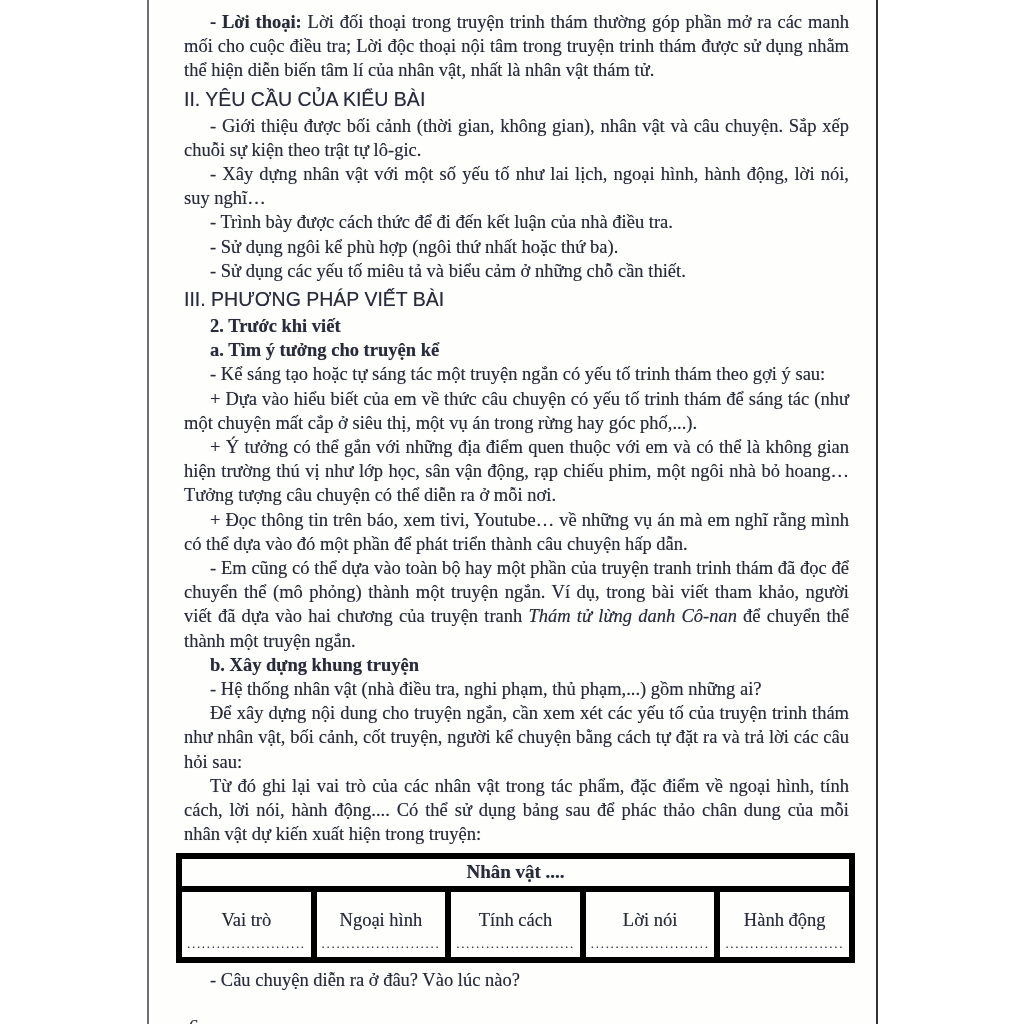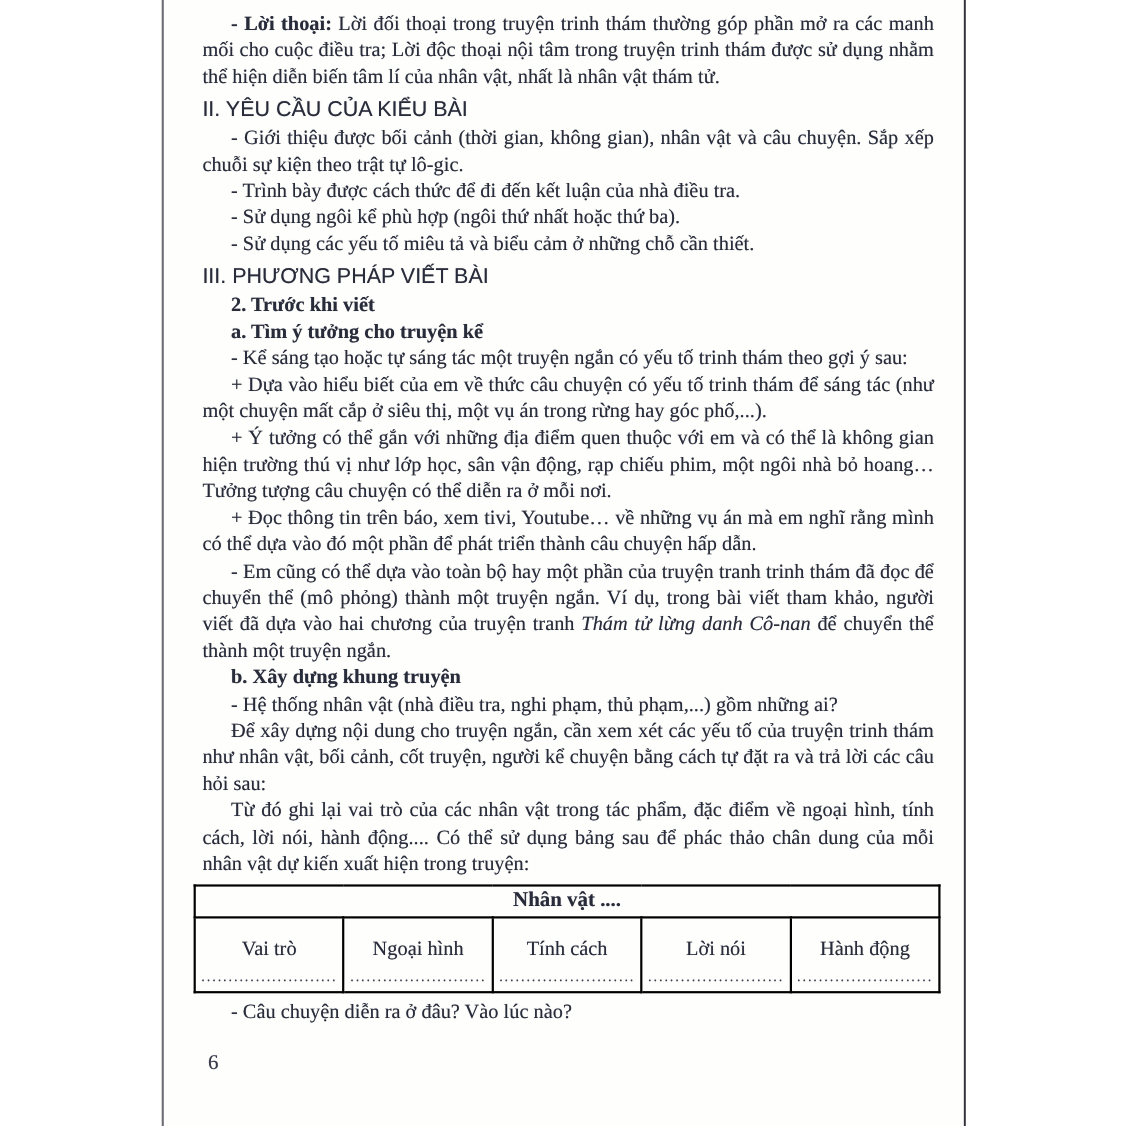--- a/index.html
+++ b/index.html
@@ -19,21 +19,21 @@
   p{margin:0;text-indent:26px;}
   .sec-heading{
     font-family:"Liberation Sans","DejaVu Sans",sans-serif;font-weight:normal;
     font-size:19.5px;line-height:26px;margin:3px 0 2px;text-indent:0;text-align:left;
   }
   .sub-heading{font-weight:bold;}
   .char-table{
     border-collapse:collapse;table-layout:fixed;
     width:calc(100% + 14px);margin:6px 0 2px -8px;
   }
-  .char-table th,.char-table td{border:2px solid #000000;}
+  .char-table th,.char-table td{border:6px solid #000000;}
   .char-table th{font-size:19px;font-weight:bold;text-align:center;padding:1px 0 2px;}
   .char-table td{height:54px;padding:0;vertical-align:top;}
   .cell{display:flex;flex-direction:column;justify-content:space-between;height:100%;padding:16px 5px 1px;box-sizing:border-box;}
   .col-label{text-align:center;font-size:18.5px;}
   .dot-row{font-size:13px;letter-spacing:1.7px;color:#3a3e4e;white-space:nowrap;overflow:hidden;text-align:center;}
   .question-after-table{margin-top:5px;}
   .page-number{margin-top:23px;text-indent:5px;font-size:19px;color:#363a49;}
 </style>
 </head>
 <body>
@@ -41,20 +41,21 @@
 <div class="edge-line edge-left"></div>
 <div class="edge-line edge-right"></div>
 
 <div class="page-content">
 
   <p><b>- Lời thoại:</b><span> Lời đối thoại trong truyện trinh thám thường góp phần mở ra các manh mối cho cuộc điều tra; Lời độc thoại nội tâm trong truyện trinh thám được sử dụng nhằm thể hiện diễn biến tâm lí của nhân vật, nhất là nhân vật thám tử.</span></p>
 
   <div class="sec-heading">II. YÊU CẦU CỦA KIỂU BÀI</div>
 
   <p>- Giới thiệu được bối cảnh (thời gian, không gian), nhân vật và câu chuyện. Sắp xếp chuỗi sự kiện theo trật tự lô-gic.</p>
+  <p>- Xây dựng nhân vật với một số yếu tố như lai lịch, ngoại hình, hành động, lời nói, suy nghĩ…</p>
   <p>- Trình bày được cách thức để đi đến kết luận của nhà điều tra.</p>
   <p>- Sử dụng ngôi kể phù hợp (ngôi thứ nhất hoặc thứ ba).</p>
   <p>- Sử dụng các yếu tố miêu tả và biểu cảm ở những chỗ cần thiết.</p>
 
   <div class="sec-heading">III. PHƯƠNG PHÁP VIẾT BÀI</div>
 
   <p class="sub-heading">2. Trước khi viết</p>
   <p class="sub-heading">a. Tìm ý tưởng cho truyện kể</p>
 
   <p>- Kể sáng tạo hoặc tự sáng tác một truyện ngắn có yếu tố trinh thám theo gợi ý sau:</p>

